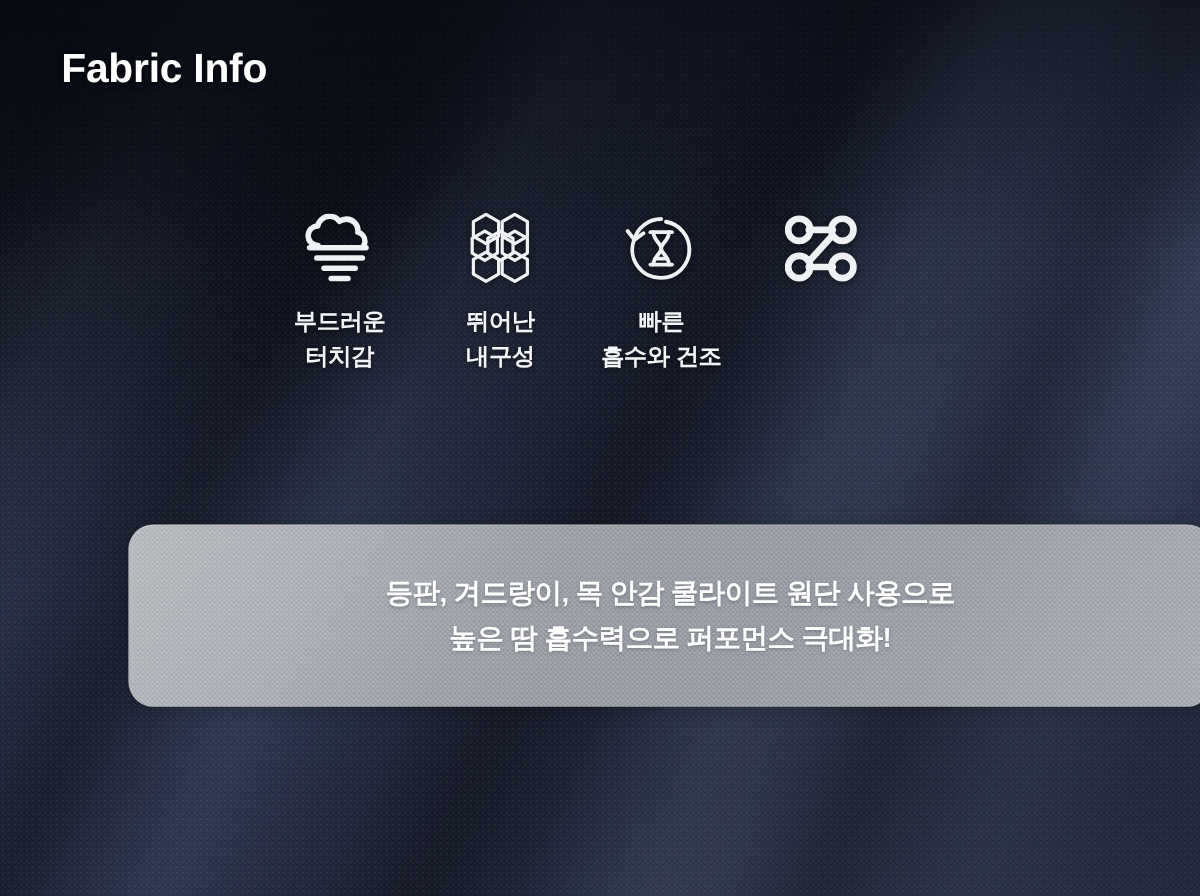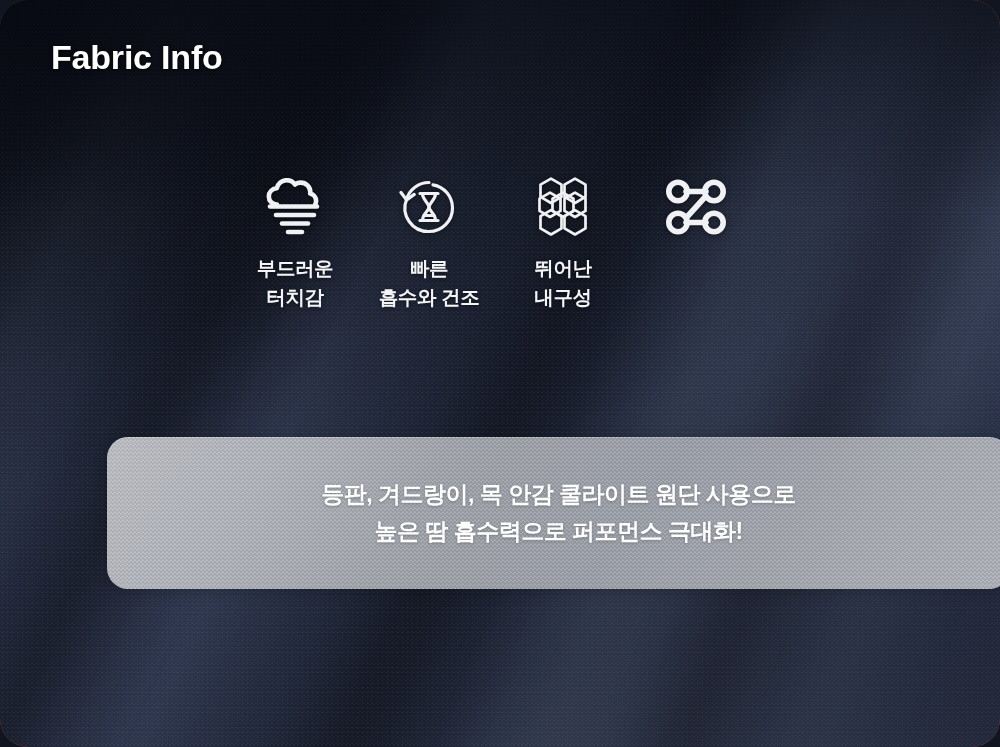--- a/index.html
+++ b/index.html
@@ -13,21 +13,20 @@
     font-family: "Liberation Sans", sans-serif;
   }
 
   
   .screen {
     position: relative;
     width: 1000px;
     height: 747px;
     overflow: hidden;
     background: #ef4444;
-    border-radius: 28px;
   }
 
   
   .bg-base {
     position: absolute;
     inset: 0;
     background:
       radial-gradient(150% 95% at 88% 118%, rgba(66,76,102,0.55) 0%, rgba(43,51,73,0.25) 38%, rgba(0,0,0,0) 62%),
       radial-gradient(120% 80% at 12% 10%, rgba(10,13,22,0.92) 0%, rgba(16,21,34,0.55) 42%, rgba(0,0,0,0) 70%),
       linear-gradient(118deg,
@@ -112,21 +111,21 @@
     font-weight: bold;
     letter-spacing: -0.2px;
     color: #ffffff;
     text-shadow: 0 1px 5px rgba(0,0,0,0.55), 0 0 2px rgba(0,0,0,0.35);
     white-space: nowrap;
   }
 
   
   .features {
     position: absolute;
-    left: 228px;
+    left: 216px;
     top: 176px;
     width: 536px;
     display: flex;
     align-items: flex-start;
     justify-content: space-between;
   }
   .feature {
     display: flex;
     flex-direction: column;
     align-items: center;
@@ -220,20 +219,43 @@
           <path d="M19 45.5h26"></path>
           <path d="M25 54h14"></path>
         </svg>
       </span>
       <div class="feature-label">부드러운
 터치감</div>
     </div>
 
     <div class="feature">
       <span class="feature-icon">
+        <svg width="62" height="60" viewBox="0 0 62 60" fill="none" stroke="#f0f1f4" stroke-width="2.7" stroke-linejoin="round">
+
+          <polygon points="19,1.6 29.5,7.7 29.5,19.9 19,26 8.5,19.9 8.5,7.7"></polygon>
+
+          <polygon points="43,1.6 53.5,7.7 53.5,19.9 43,26 32.5,19.9 32.5,7.7"></polygon>
+
+          <polygon points="7.5,15.6 18,21.7 18,33.9 7.5,40 -3,33.9 -3,21.7" transform="translate(10.5,0)"></polygon>
+
+          <polygon points="31,15.6 41.5,21.7 41.5,33.9 31,40 20.5,33.9 20.5,21.7"></polygon>
+
+          <polygon points="43,15.6 53.5,21.7 53.5,33.9 43,40 32.5,33.9 32.5,21.7" transform="translate(0,0)"></polygon>
+
+          <polygon points="19,29.6 29.5,35.7 29.5,47.9 19,54 8.5,47.9 8.5,35.7" transform="translate(0,3.5)"></polygon>
+
+          <polygon points="43,29.6 53.5,35.7 53.5,47.9 43,54 32.5,47.9 32.5,35.7" transform="translate(0,3.5)"></polygon>
+        </svg>
+      </span>
+      <div class="feature-label">뛰어난
+내구성</div>
+    </div>
+
+    <div class="feature">
+      <span class="feature-icon">
         <svg width="60" height="60" viewBox="0 0 60 60" fill="none" stroke="#f0f1f4" stroke-width="3.2" stroke-linecap="round" stroke-linejoin="round">
 
           <path d="M7.5 22.5A23.5 23.5 0 0 1 30 5.5"></path>
           <path d="M7.5 22.5A23.5 23.5 0 0 0 30 54.5a23.5 23.5 0 0 0 23.5-23.5"></path>
           <path d="M53.5 31A23.5 23.5 0 0 0 34 7.8"></path>
 
           <path d="M2 15.5 7.7 22.9 15.2 17.4"></path>
 
           <path d="M21 16.5h18"></path>
           <path d="M21 43.5h18"></path>
@@ -241,43 +263,20 @@
           <path d="M36.5 16.5c0 6.5-6.5 9.5-6.5 13.5s6.5 7 6.5 13.5"></path>
           <path d="M25 38.5h10"></path>
         </svg>
       </span>
       <div class="feature-label">빠른
 흡수와 건조</div>
     </div>
 
     <div class="feature">
       <span class="feature-icon">
-        <svg width="62" height="60" viewBox="0 0 62 60" fill="none" stroke="#f0f1f4" stroke-width="2.7" stroke-linejoin="round">
-
-          <polygon points="19,1.6 29.5,7.7 29.5,19.9 19,26 8.5,19.9 8.5,7.7"></polygon>
-
-          <polygon points="43,1.6 53.5,7.7 53.5,19.9 43,26 32.5,19.9 32.5,7.7"></polygon>
-
-          <polygon points="7.5,15.6 18,21.7 18,33.9 7.5,40 -3,33.9 -3,21.7" transform="translate(10.5,0)"></polygon>
-
-          <polygon points="31,15.6 41.5,21.7 41.5,33.9 31,40 20.5,33.9 20.5,21.7"></polygon>
-
-          <polygon points="43,15.6 53.5,21.7 53.5,33.9 43,40 32.5,33.9 32.5,21.7" transform="translate(0,0)"></polygon>
-
-          <polygon points="19,29.6 29.5,35.7 29.5,47.9 19,54 8.5,47.9 8.5,35.7" transform="translate(0,3.5)"></polygon>
-
-          <polygon points="43,29.6 53.5,35.7 53.5,47.9 43,54 32.5,47.9 32.5,35.7" transform="translate(0,3.5)"></polygon>
-        </svg>
-      </span>
-      <div class="feature-label">뛰어난
-내구성</div>
-    </div>
-
-    <div class="feature">
-      <span class="feature-icon">
         <svg width="62" height="58" viewBox="0 0 62 58" fill="none" stroke="#f0f1f4" stroke-width="5.6" stroke-linecap="round" stroke-linejoin="round">
 
           <path d="M20 13.5h20"></path>
           <path d="M20 44.5h20"></path>
           <path d="M39.5 18.5 20.5 39.5"></path>
 
           <circle cx="12" cy="13.5" r="9.2"></circle>
           <circle cx="48" cy="13.5" r="9.2"></circle>
           <circle cx="12" cy="44.5" r="9.2"></circle>
           <circle cx="48" cy="44.5" r="9.2"></circle>

